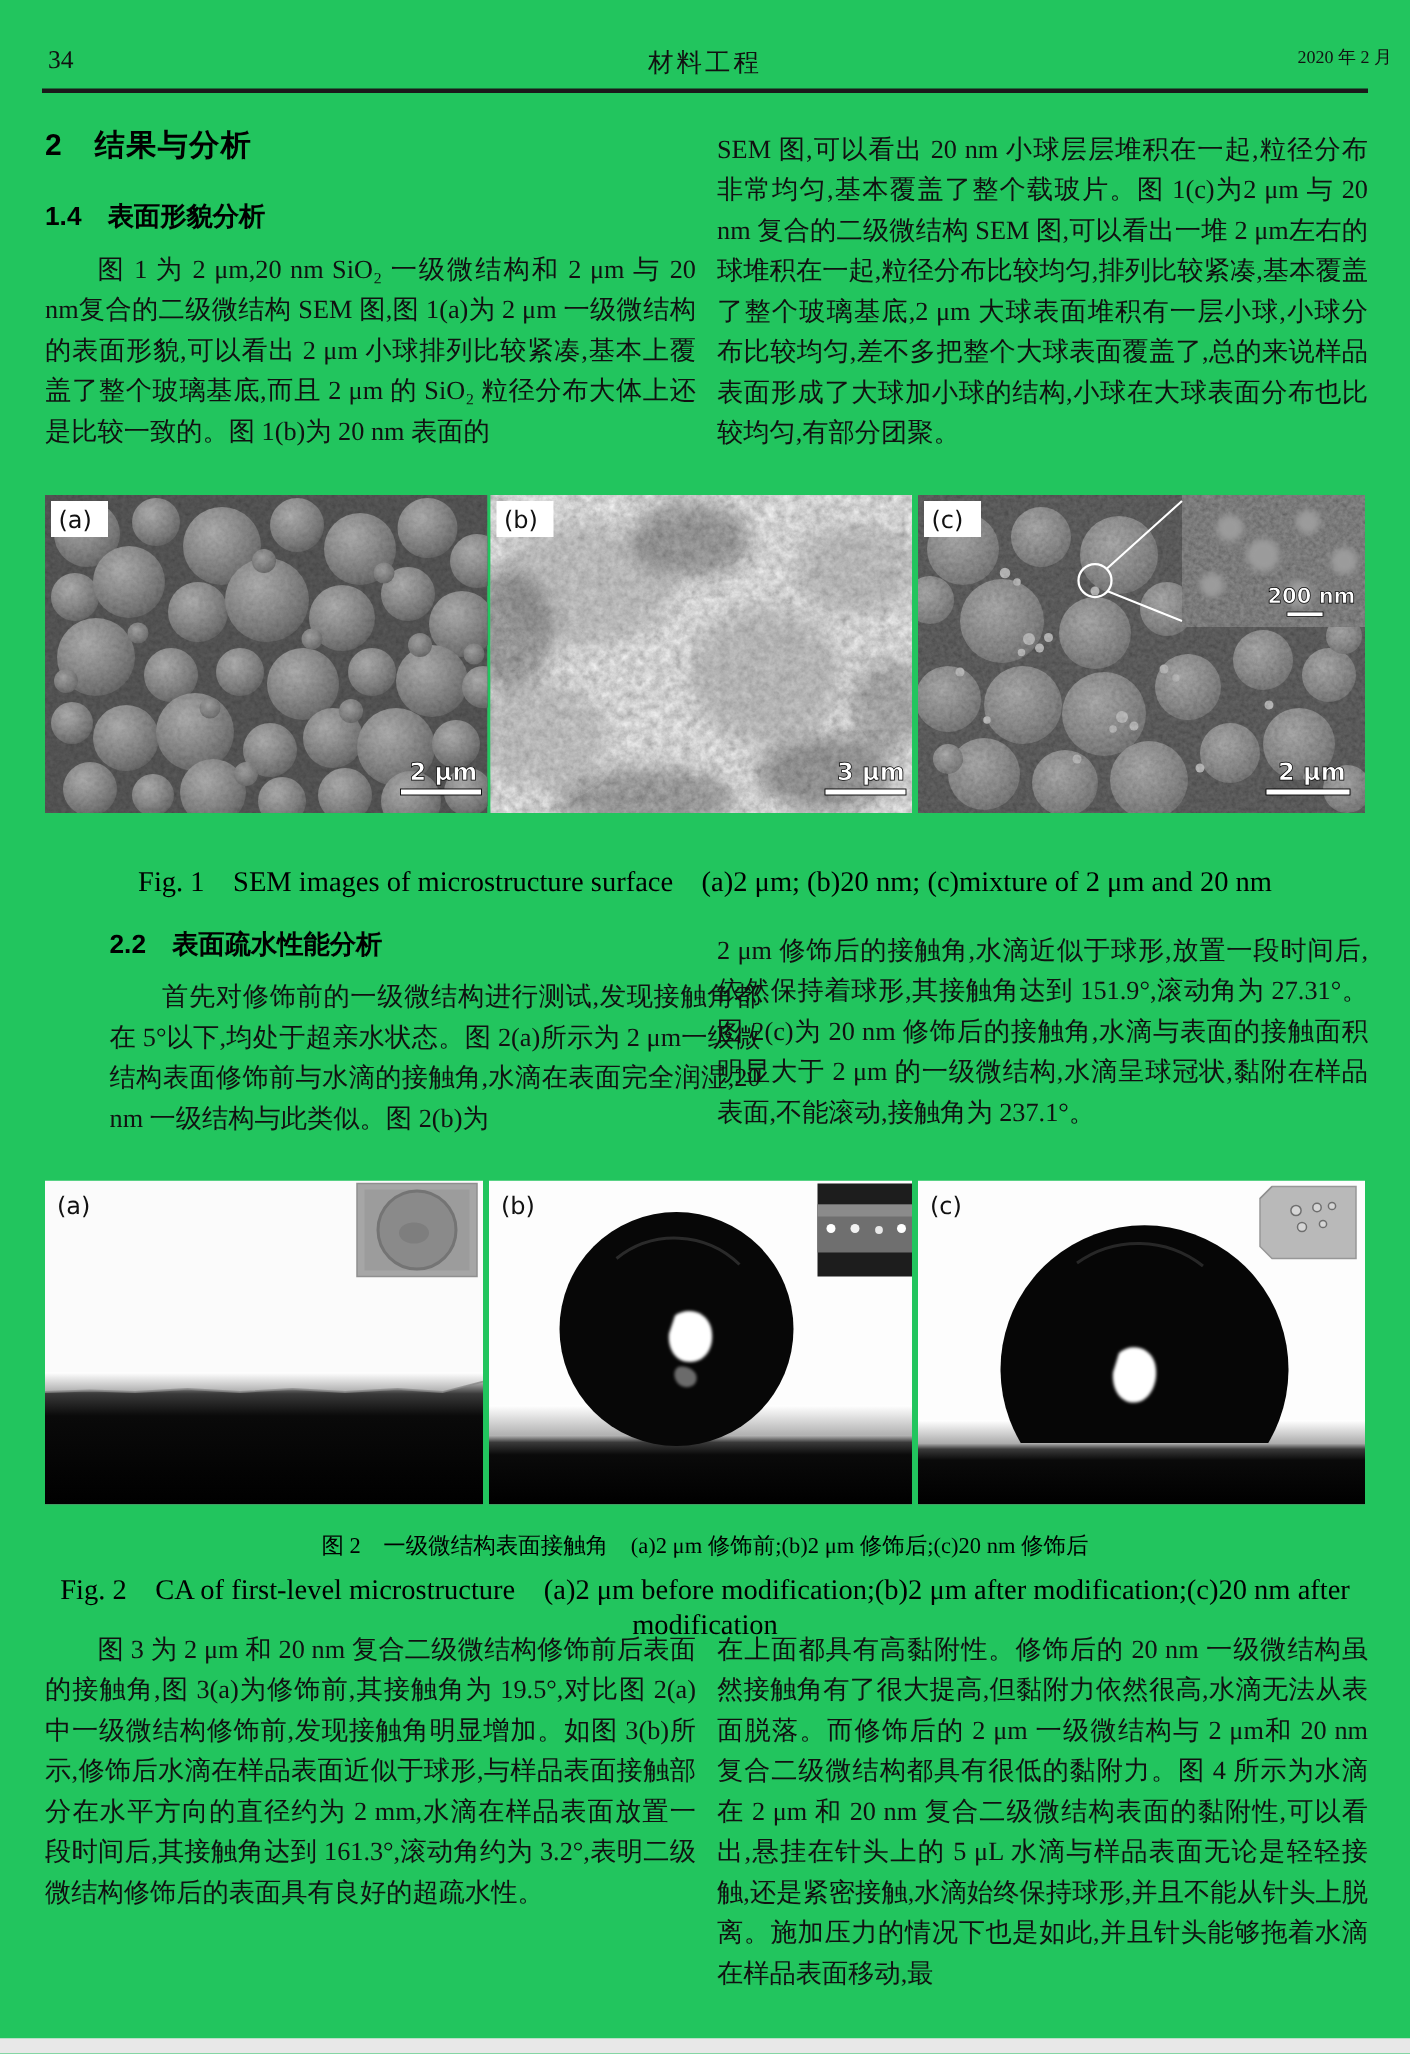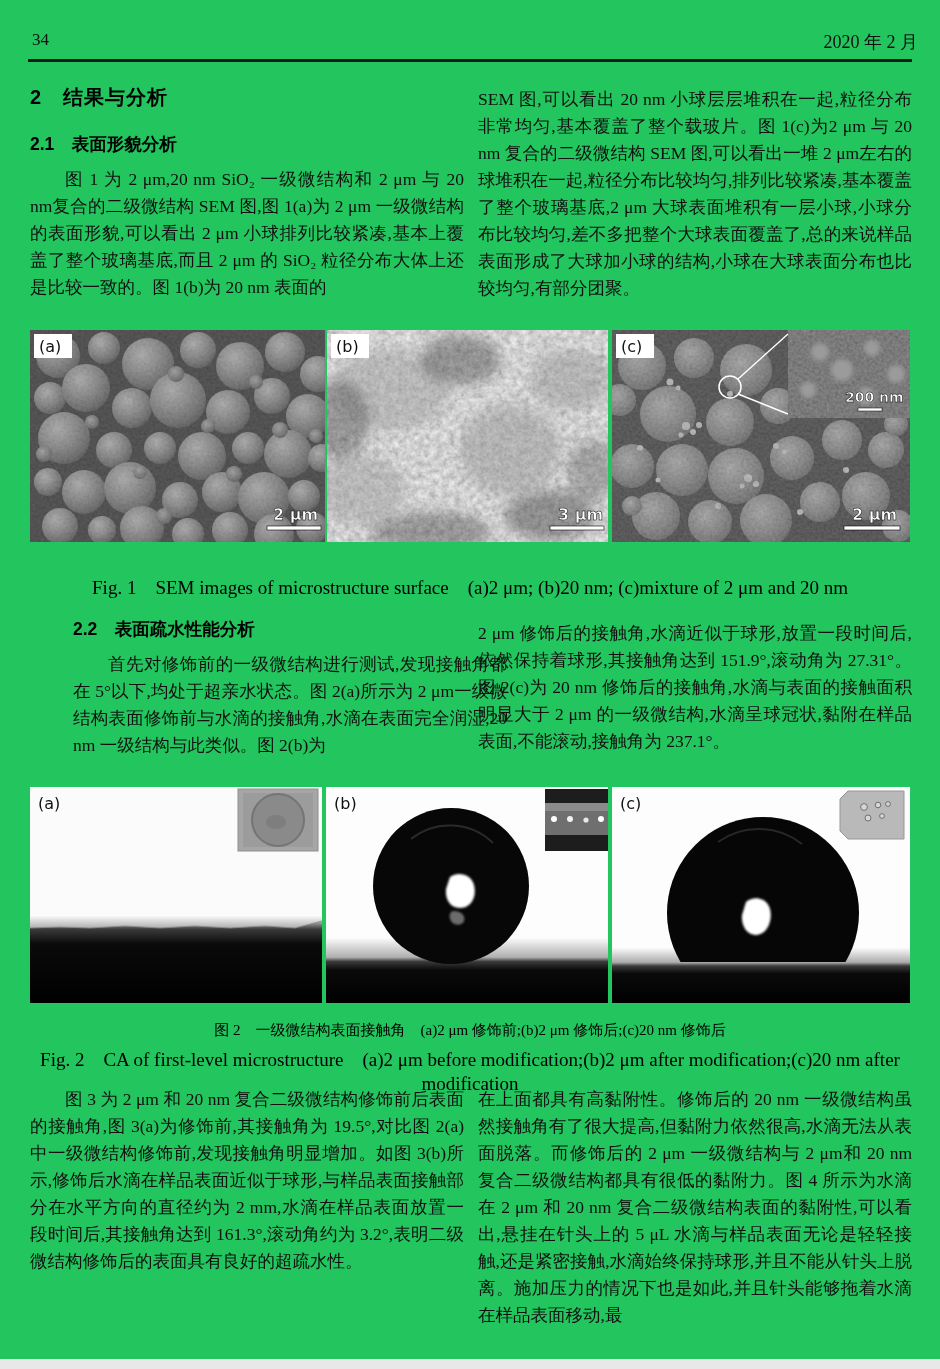--- a/index.html
+++ b/index.html
@@ -1,21 +1,21 @@
 <!DOCTYPE html>
 <html><head>
 <meta charset="utf-8">
 <style>
   html,body{margin:0;padding:0;background:#e8e8e8;}
   .page{position:relative;width:940px;height:1359px;background:#22c55e;margin:0 auto;
         font-family:"Liberation Serif","DejaVu Serif",serif;color:#111;overflow:hidden;}
   
   .hdr-pagenum{position:absolute;left:32px;top:30px;font-size:17px;}
   .hdr-journal{position:absolute;left:0;right:0;top:30px;text-align:center;font-size:17px;letter-spacing:2px;}
-  .hdr-date{position:absolute;right:22px;top:30px;font-size:18px;}
+  .hdr-date{position:absolute;right:12px;top:30px;font-size:12px;}
   .hdr-rule{position:absolute;left:28px;right:28px;top:59px;height:3px;background:#1a1a1a;}
   
   .col{position:absolute;width:434px;font-size:17.5px;line-height:27px;text-align:justify;}
   .col p{margin:0;}
   .indent{text-indent:2em;}
   h2.sec{font-family:"Liberation Sans","DejaVu Sans",sans-serif;font-size:20px;font-weight:bold;
          margin:0 0 20px 0;color:#000;letter-spacing:1px;}
   h3.sec{font-family:"Liberation Sans","DejaVu Sans",sans-serif;font-size:17.5px;font-weight:bold;
          margin:0 0 8px 0;color:#000;}
   
@@ -25,26 +25,27 @@
   .cap-en{font-size:19px;}
   svg text.panel-label{font-family:"DejaVu Sans",sans-serif;font-size:16px;fill:#111;}
   svg text.scalebar{font-family:"DejaVu Sans",sans-serif;font-weight:bold;fill:#fff;stroke:#000;stroke-width:0.5px;}
 </style>
 </head>
 <body>
 
 <div class="page">
 
   <div class="hdr-pagenum">34</div>
+  <div class="hdr-journal">材料工程</div>
   <div class="hdr-date">2020 年 2 月</div>
   <div class="hdr-rule"></div>
 
   <div class="col" style="left:30px;top:84px;">
     <h2 class="sec">2　结果与分析</h2>
-    <h3 class="sec">2.1　表面形貌分析</h3>
+    <h3 class="sec">1.4　表面形貌分析</h3>
     <p class="indent">图 1 为 2 μm,20 nm SiO₂ 一级微结构和 2 μm 与 20 nm复合的二级微结构 SEM 图,图 1(a)为 2 μm 一级微结构的表面形貌,可以看出 2 μm 小球排列比较紧凑,基本上覆盖了整个玻璃基底,而且 2 μm 的 SiO₂ 粒径分布大体上还是比较一致的。图 1(b)为 20 nm 表面的</p>
   </div>
 
   <div class="col" style="left:478px;top:86px;">
     <p>SEM 图,可以看出 20 nm 小球层层堆积在一起,粒径分布非常均匀,基本覆盖了整个载玻片。图 1(c)为2 μm 与 20 nm 复合的二级微结构 SEM 图,可以看出一堆 2 μm左右的球堆积在一起,粒径分布比较均匀,排列比较紧凑,基本覆盖了整个玻璃基底,2 μm 大球表面堆积有一层小球,小球分布比较均匀,差不多把整个大球表面覆盖了,总的来说样品表面形成了大球加小球的结构,小球在大球表面分布也比较均匀,有部分团聚。</p>
   </div>
 
   <div class="fig" style="top:330px;height:212px;">
     <svg width="880" height="212" viewBox="0 0 880 212">
       <defs>

